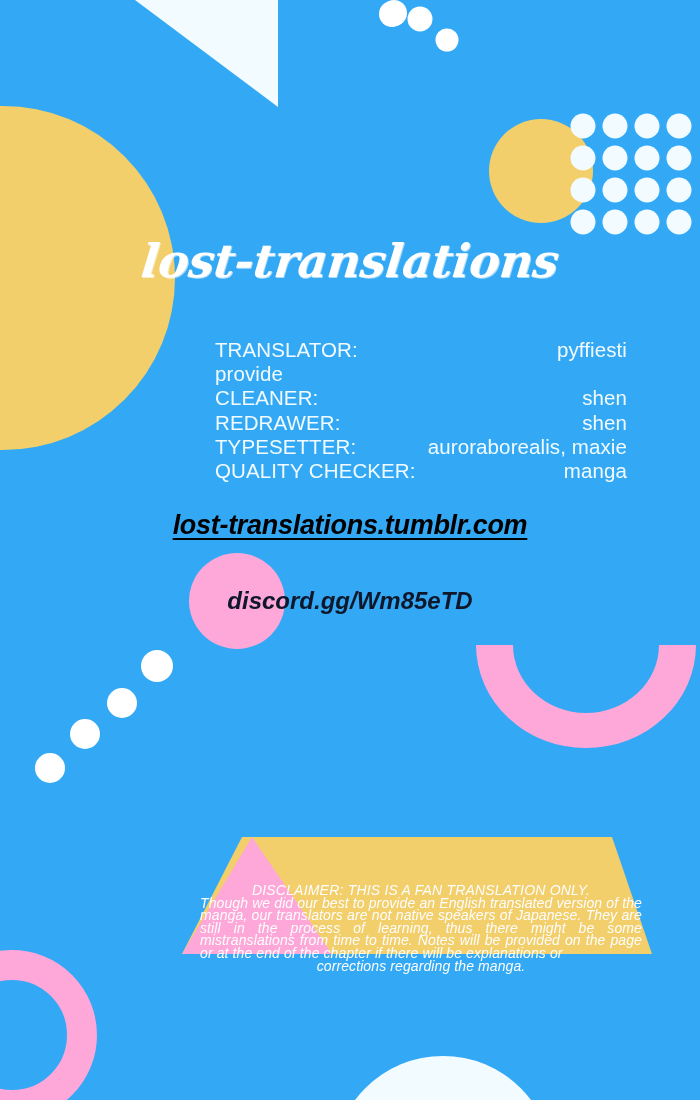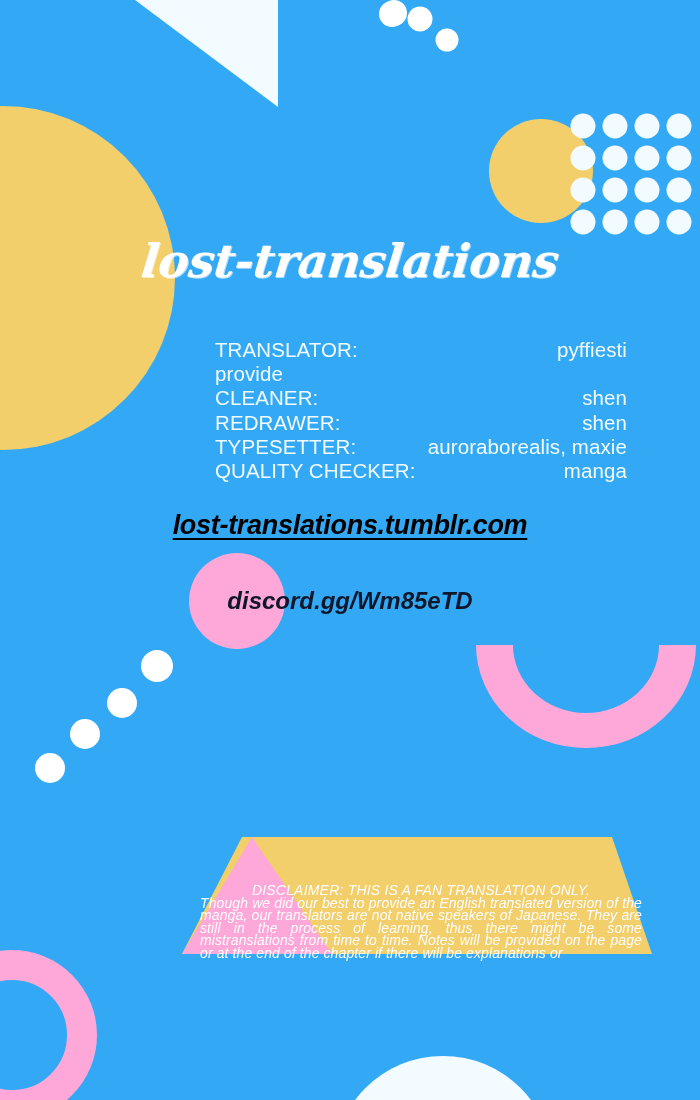--- a/index.html
+++ b/index.html
@@ -206,17 +206,18 @@
     </div>
 
     <div class="disclaimer-wrap">
       <svg class="disc-shape" viewBox="0 0 470 117">
         <polygon points="60,0 430,0 470,117 0,117" fill="#f2cf6b"></polygon>
         <polygon points="70,0 150,117 0,117" fill="#fda8d8"></polygon>
       </svg>
       <div class="disclaimer-text">
         <span class="d-title">DISCLAIMER: THIS IS A FAN TRANSLATION ONLY.</span>
         <span class="d-body">Though we did our best to provide an English translated version of the manga, our translators are not native speakers of Japanese. They are still in the process of learning, thus there might be some mistranslations from time to time. Notes will be provided on the page or at the end of the chapter if there will be explanations or</span>
+        <span class="d-last">corrections regarding the manga.</span>
       </div>
     </div>
 
   </div>
 </div>
 
 </body></html>

